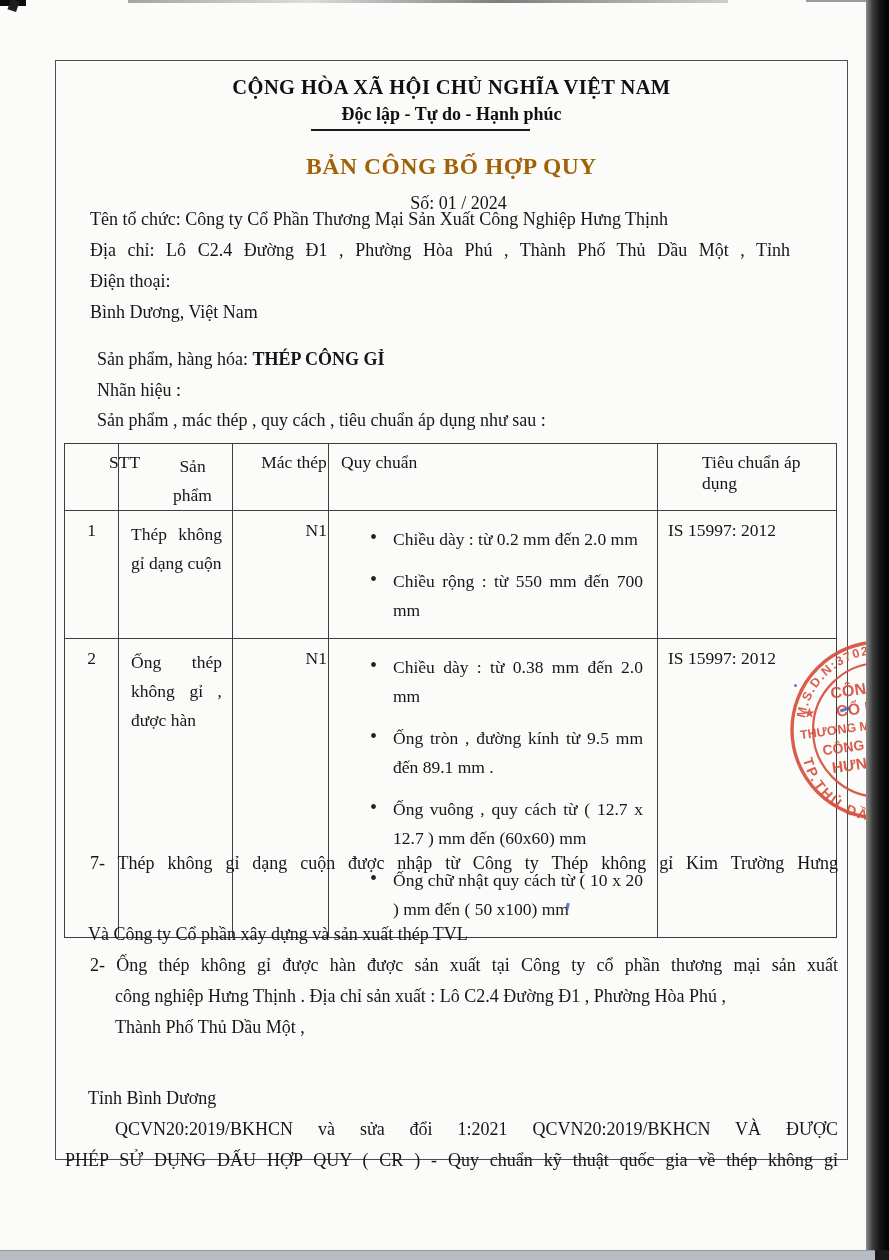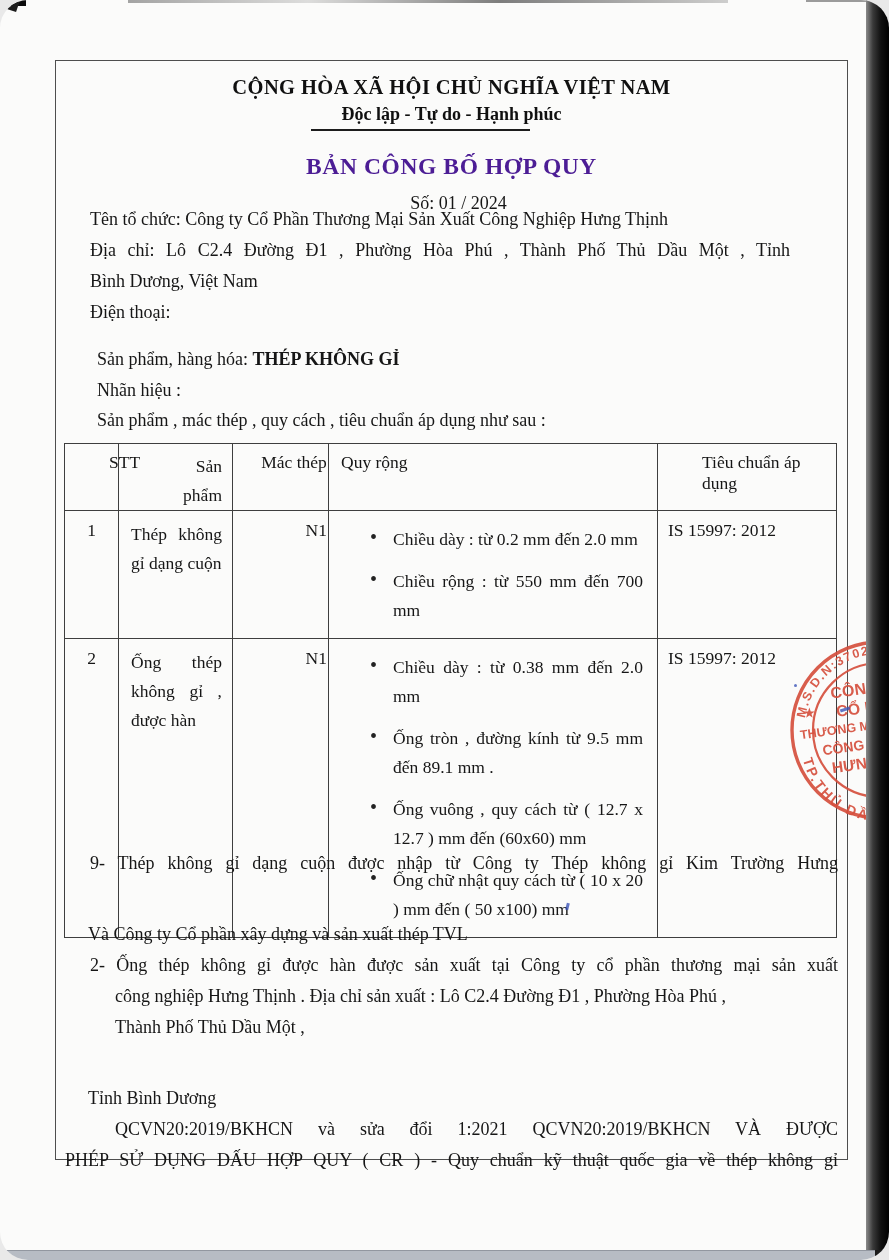--- a/index.html
+++ b/index.html
@@ -1,35 +1,34 @@
 <!DOCTYPE html>
 <html><head>
 <meta charset="utf-8">
 <style>
   html,body{margin:0;padding:0;background:#e9e9e9;}
   .page{
     position:relative; width:889px; height:1260px; overflow:hidden;
     background:#fbfbfa; color:#161616;
     font-family:"Liberation Serif","DejaVu Serif",serif;
-    border-radius:28px;
   }
   .abs{position:absolute;}
   
   .frame{
     left:55px; top:60px; width:791px; height:1098px;
     border:1.6px solid #4e4e4e;
   }
   
   .nat1{left:55px; top:76px; width:793px; text-align:center;
         font-size:20.5px; font-weight:bold; letter-spacing:.4px; color:#101010;}
   .nat2{left:55px; top:104px; width:793px; text-align:center;
         font-size:18px; font-weight:bold; color:#101010;}
   .nat-underline{left:311px; top:129px; width:219px; height:2px; background:#1c1c1c;}
   .doc-title{left:55px; top:153px; width:793px; text-align:center;
-        font-size:23.5px; font-weight:bold; letter-spacing:.6px; color:#4c1d95;}
+        font-size:23.5px; font-weight:bold; letter-spacing:.6px; color:#a16207;}
   .doc-number{left:62px; top:193px; width:793px; text-align:center; font-size:18px;}
   
   .org{left:90px; top:204px; width:700px; font-size:18px; line-height:31px;}
   .product{left:97px; top:344px; width:693px; font-size:18px; line-height:30.5px;}
   .jl{text-align:justify; text-align-last:justify;}
   .bold{font-weight:bold;}
   
   table.spec{
     left:64px; top:443px; width:772px; position:absolute;
     border-collapse:collapse; table-layout:fixed; font-size:17.5px; color:#161616;
@@ -79,44 +78,44 @@
   <div class="abs nat1">CỘNG HÒA XÃ HỘI CHỦ NGHĨA VIỆT NAM</div>
   <div class="abs nat2">Độc lập - Tự do - Hạnh phúc</div>
   <div class="abs nat-underline"></div>
 
   <div class="abs doc-title">BẢN CÔNG BỐ HỢP QUY</div>
   <div class="abs doc-number">Số: 01 / 2024</div>
 
   <div class="abs org">
     <div>Tên tổ chức: Công ty Cổ Phần Thương Mại Sản Xuất Công Nghiệp Hưng Thịnh</div>
     <div class="jl">Địa chỉ: Lô C2.4 Đường Đ1 , Phường Hòa Phú , Thành Phố Thủ Dầu Một , Tỉnh</div>
+    <div>Điện thoại:</div>
     <div>Bình Dương, Việt Nam</div>
-    <div>Điện thoại:</div>
   </div>
 
   <div class="abs product">
-    <div><span>Sản phẩm, hàng hóa: </span><span class="bold">THÉP KHÔNG GỈ</span></div>
+    <div><span>Sản phẩm, hàng hóa: </span><span class="bold">THÉP CÔNG GỈ</span></div>
     <div>Nhãn hiệu :</div>
     <div>Sản phẩm , mác thép , quy cách , tiêu chuẩn áp dụng như sau :</div>
   </div>
 
   <table class="spec">
     <colgroup>
       <col style="width:54px">
         <col style="width:114px">
         <col style="width:96px">
       <col style="width:329px">
         <col style="width:179px">
     </colgroup>
     <tbody>
         <tr class="hdr">
       <td class="c-stt">STT</td>
-      <td class="c-sp" style="text-align:right;margin-left:46px;">Sản phẩm</td>
+      <td class="c-sp" style="text-align:center;margin-left:46px;">Sản phẩm</td>
       <td class="c-mt" style="text-align:center;padding-left:28px;margin-left:48px;">Mác thép</td>
-      <td class="c-qc" style="padding-left:12px;">Quy rộng</td>
+      <td class="c-qc" style="padding-left:12px;">Quy chuẩn</td>
       <td class="c-tc">Tiêu chuẩn áp dụng</td>
     </tr>
     <tr class="r1">
       <td class="c-stt">1</td>
       <td class="c-sp">Thép không gỉ dạng cuộn</td>
       <td class="c-mt">N1</td>
       <td class="c-qc">
         <div class="qc-item">Chiều dày : từ 0.2 mm đến 2.0 mm</div>
         <div class="qc-item">Chiều rộng : từ 550 mm đến 700 mm</div>
       </td>
@@ -131,21 +130,21 @@
         <div class="qc-item">Ống tròn , đường kính từ 9.5 mm đến 89.1 mm .</div>
         <div class="qc-item">Ống vuông , quy cách từ ( 12.7 x 12.7 ) mm đến (60x60) mm</div>
         <div class="qc-item">Ống chữ nhật quy cách từ ( 10 x 20 ) mm đến ( 50 x100) mm</div>
       </td>
       <td class="c-tc">IS 15997: 2012</td>
     </tr>
   </tbody>
     </table>
 
   <div class="abs notes">
-    <div class="ind25 jl">9-  Thép không gỉ dạng cuộn được nhập từ Công ty Thép không gỉ Kim Trường Hưng</div>
+    <div class="ind25 jl">7-  Thép không gỉ dạng cuộn được nhập từ Công ty Thép không gỉ Kim Trường Hưng</div>
     <div class="ind23">Và Công ty Cổ phần xây dựng và sản xuất thép TVL</div>
     <div class="ind25 jl">2-  Ống thép không gỉ được hàn được sản xuất tại Công ty cổ phần thương mại sản xuất</div>
     <div class="ind50">công nghiệp Hưng Thịnh . Địa chỉ sản xuất : Lô C2.4 Đường Đ1 , Phường Hòa Phú ,</div>
     <div class="ind50">Thành Phố Thủ Dầu Một ,</div>
     <div class="ind23">Tỉnh Bình Dương</div>
     <div class="ind50 jl">QCVN20:2019/BKHCN và sửa đổi 1:2021 QCVN20:2019/BKHCN VÀ ĐƯỢC</div>
     <div class="jl">PHÉP SỬ DỤNG DẤU HỢP QUY ( CR ) -  Quy chuẩn kỹ thuật quốc gia về thép không gỉ</div>
   </div>
 
   <svg class="abs stamp-svg" width="889" height="1260" viewBox="0 0 889 1260">

